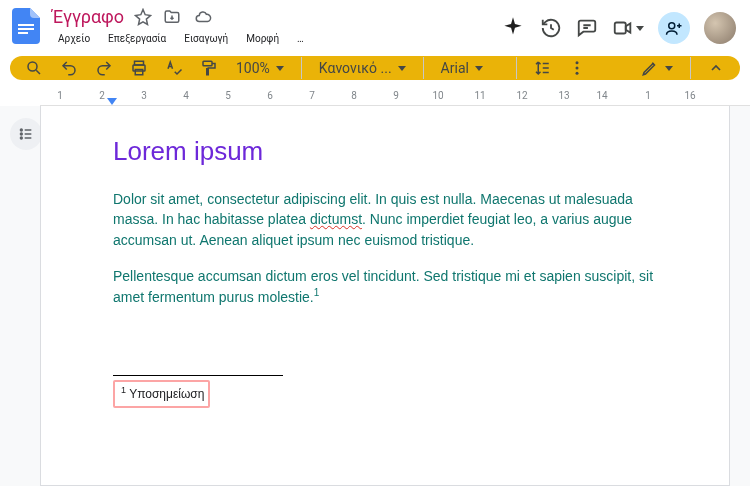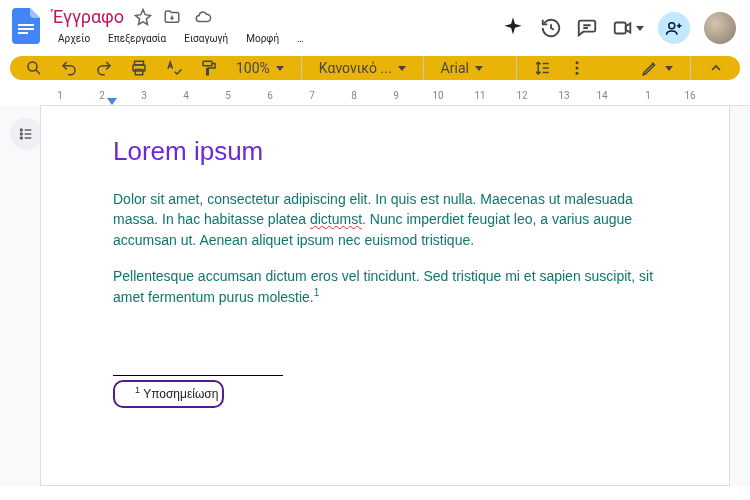--- a/index.html
+++ b/index.html
@@ -26,21 +26,21 @@
 .ruler { position: relative; height: 18px; background: #fff; border-bottom: 1px solid #e0e0e0; margin-left: 40px; }
 .ruler-tick { position: absolute; top: 2px; font-size: 10px; color: #80868b; transform: translateX(-50%); }
 .ruler-marker { position: absolute; top: 10px; width: 0; height: 0; border-left: 5px solid transparent; border-right: 5px solid transparent; border-top: 7px solid #4285f4; transform: translateX(-50%); }
 .canvas-area { position: relative; background: #f8f9fa; height: 380px; overflow: hidden; }
 .page { position: absolute; left: 40px; top: 0; width: 690px; background: #fff; border: 1px solid #dadce0; border-top: none; padding: 30px 72px 20px 72px; height: 380px; }
 .outline-btn { position: absolute; left: 10px; top: 12px; width: 32px; height: 32px; border-radius: 50%; background: #eef0f3; display: flex; align-items: center; justify-content: center; color: #5f6368; cursor: pointer; }
 .doc-h1 { font-size: 26px; font-weight: 400; color: #6d28d9; margin-bottom: 22px; font-family: Arial; }
 .doc-p { font-size: 14px; font-family: Arial; color: #0f766e; line-height: 1.45; margin-bottom: 16px; }
 .spellerr { text-decoration: underline wavy #d93025; text-decoration-thickness: 1px; }
 .footnote-rule { width: 170px; border-top: 1px solid #000; margin-top: 68px; margin-bottom: 4px; }
-.footnote { font-size: 12px; font-family: Arial; display: inline-block; padding: 3px 4px 5px 20px; border: 2px solid #4c1d95; border-radius: 10px; }
+.footnote { font-size: 12px; font-family: Arial; display: inline-block; padding: 3px 4px 5px 6px; border: 2px solid #fca5a5; border-radius: 2px; }
 .footnote sup { font-size: 9px; vertical-align: super; }
 sup.fn-ref { font-size: 10px; vertical-align: super; }
 .dropdown-triangle { width: 0; height: 0; border-left: 4px solid transparent; border-right: 4px solid transparent; border-top: 5px solid #444746; }
 svg { display: block; }
 </style>
 </head>
 <body>
 
 <div class="header">
   <div class="docs-logo">

